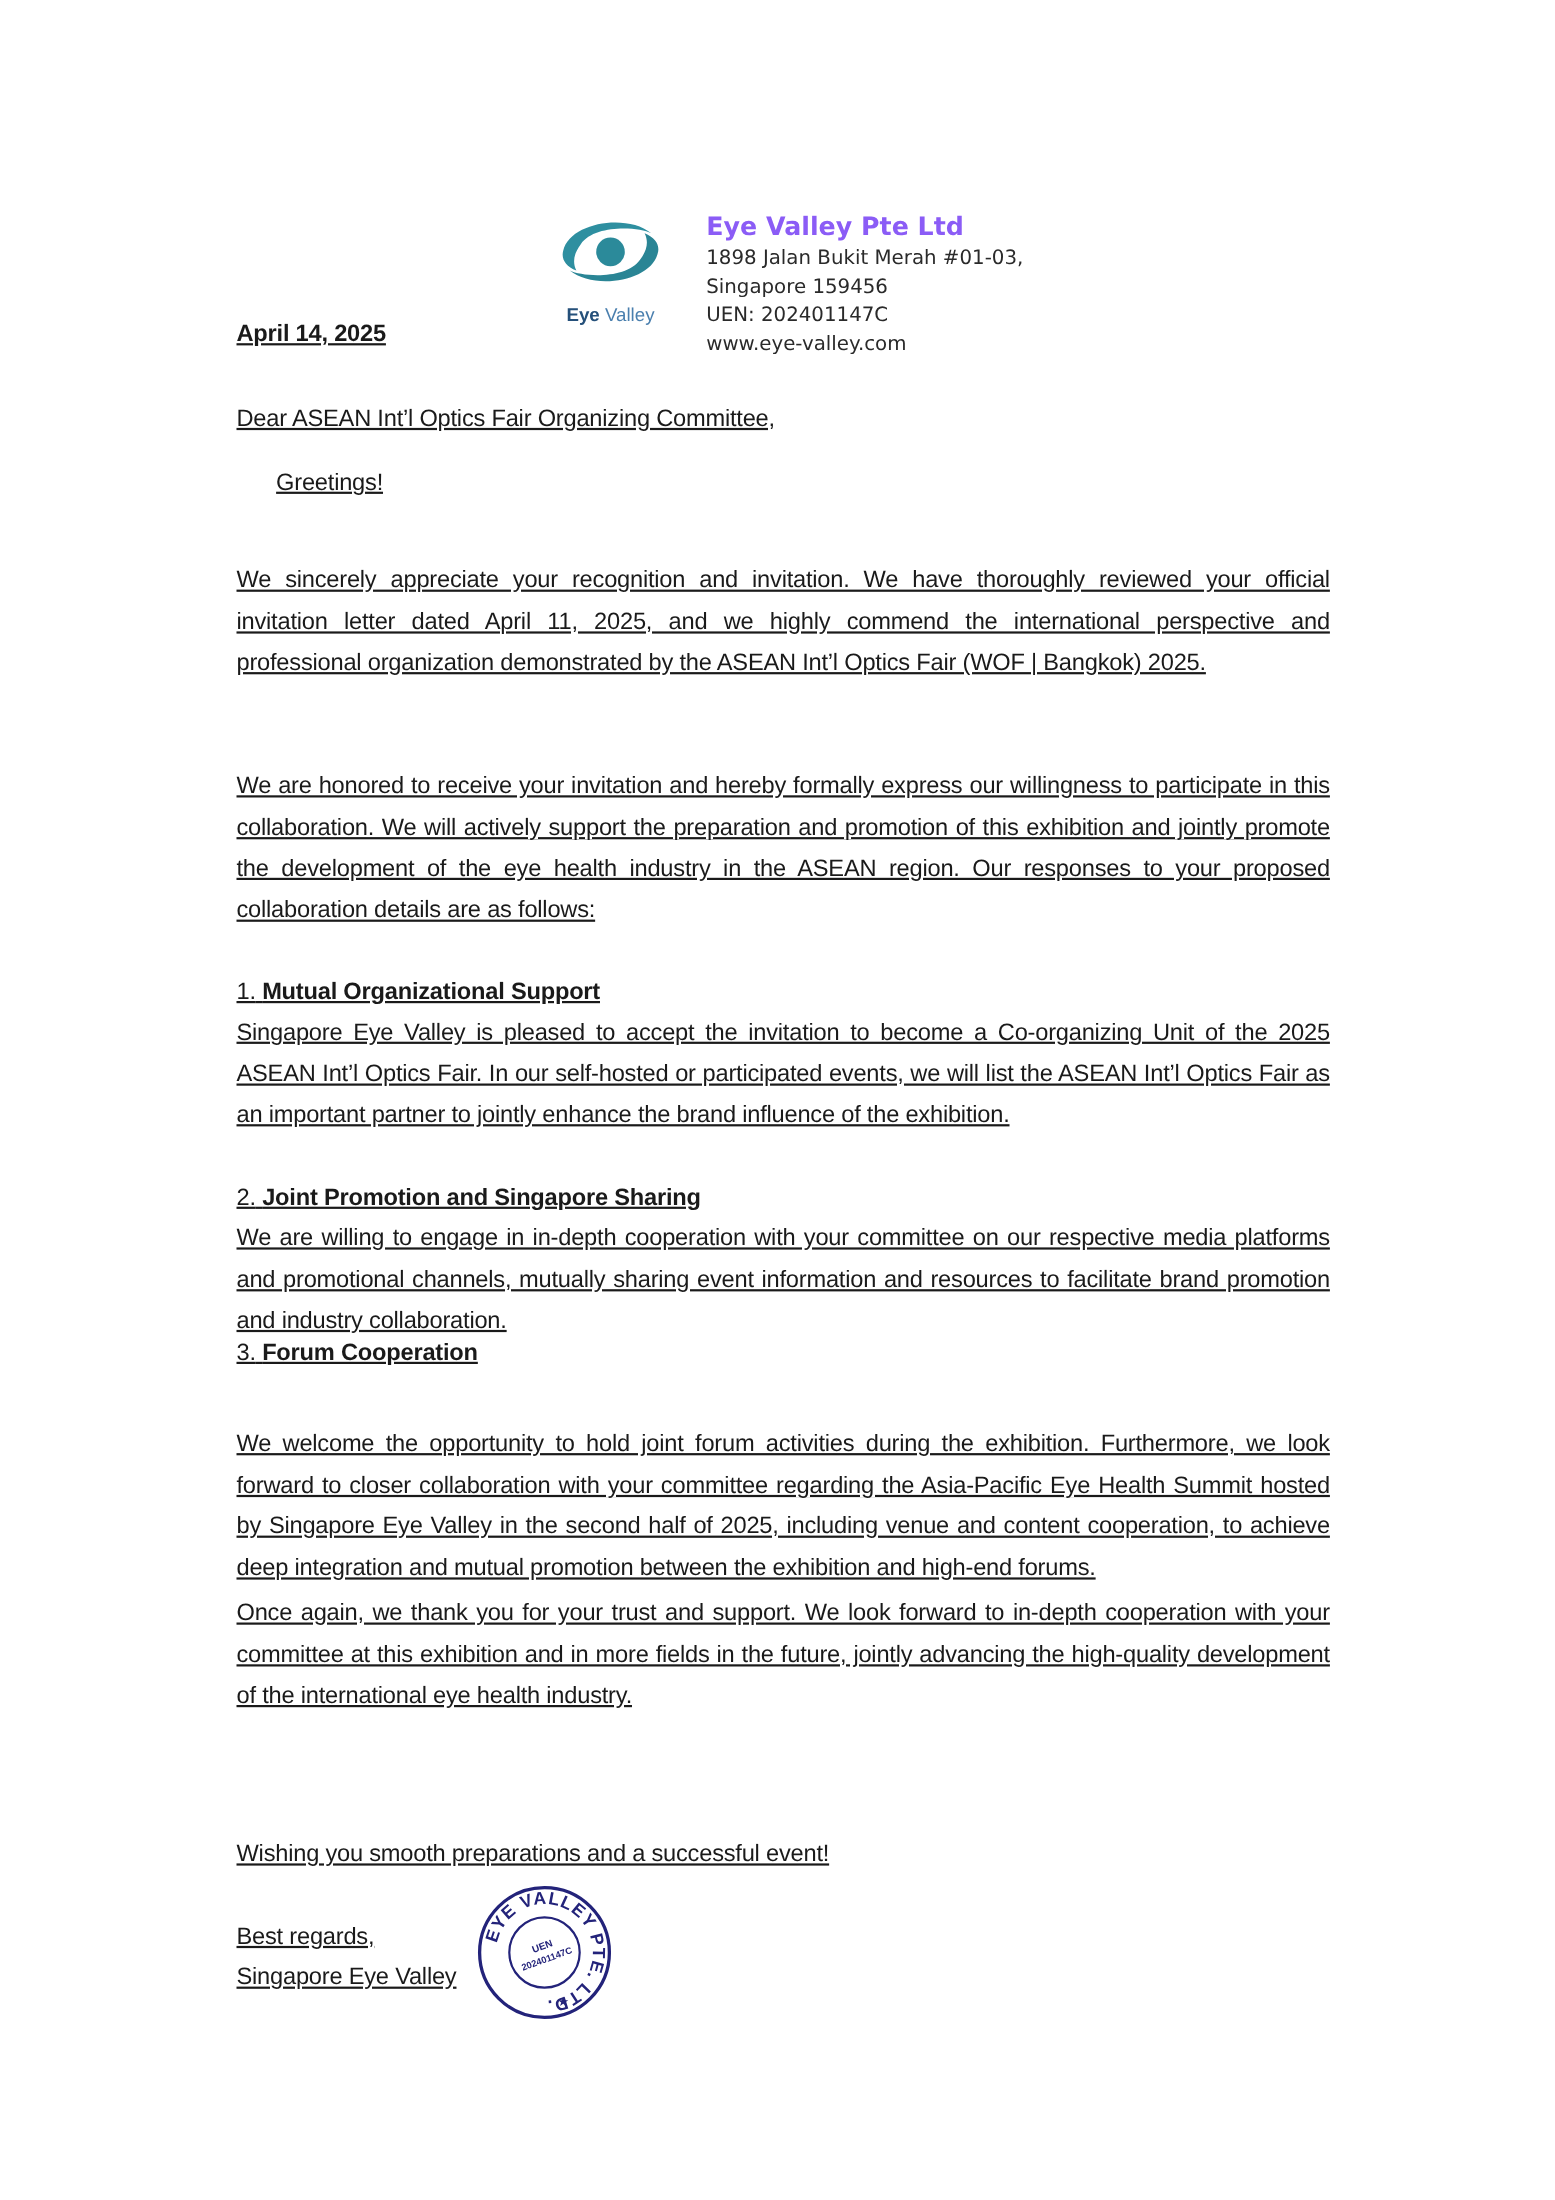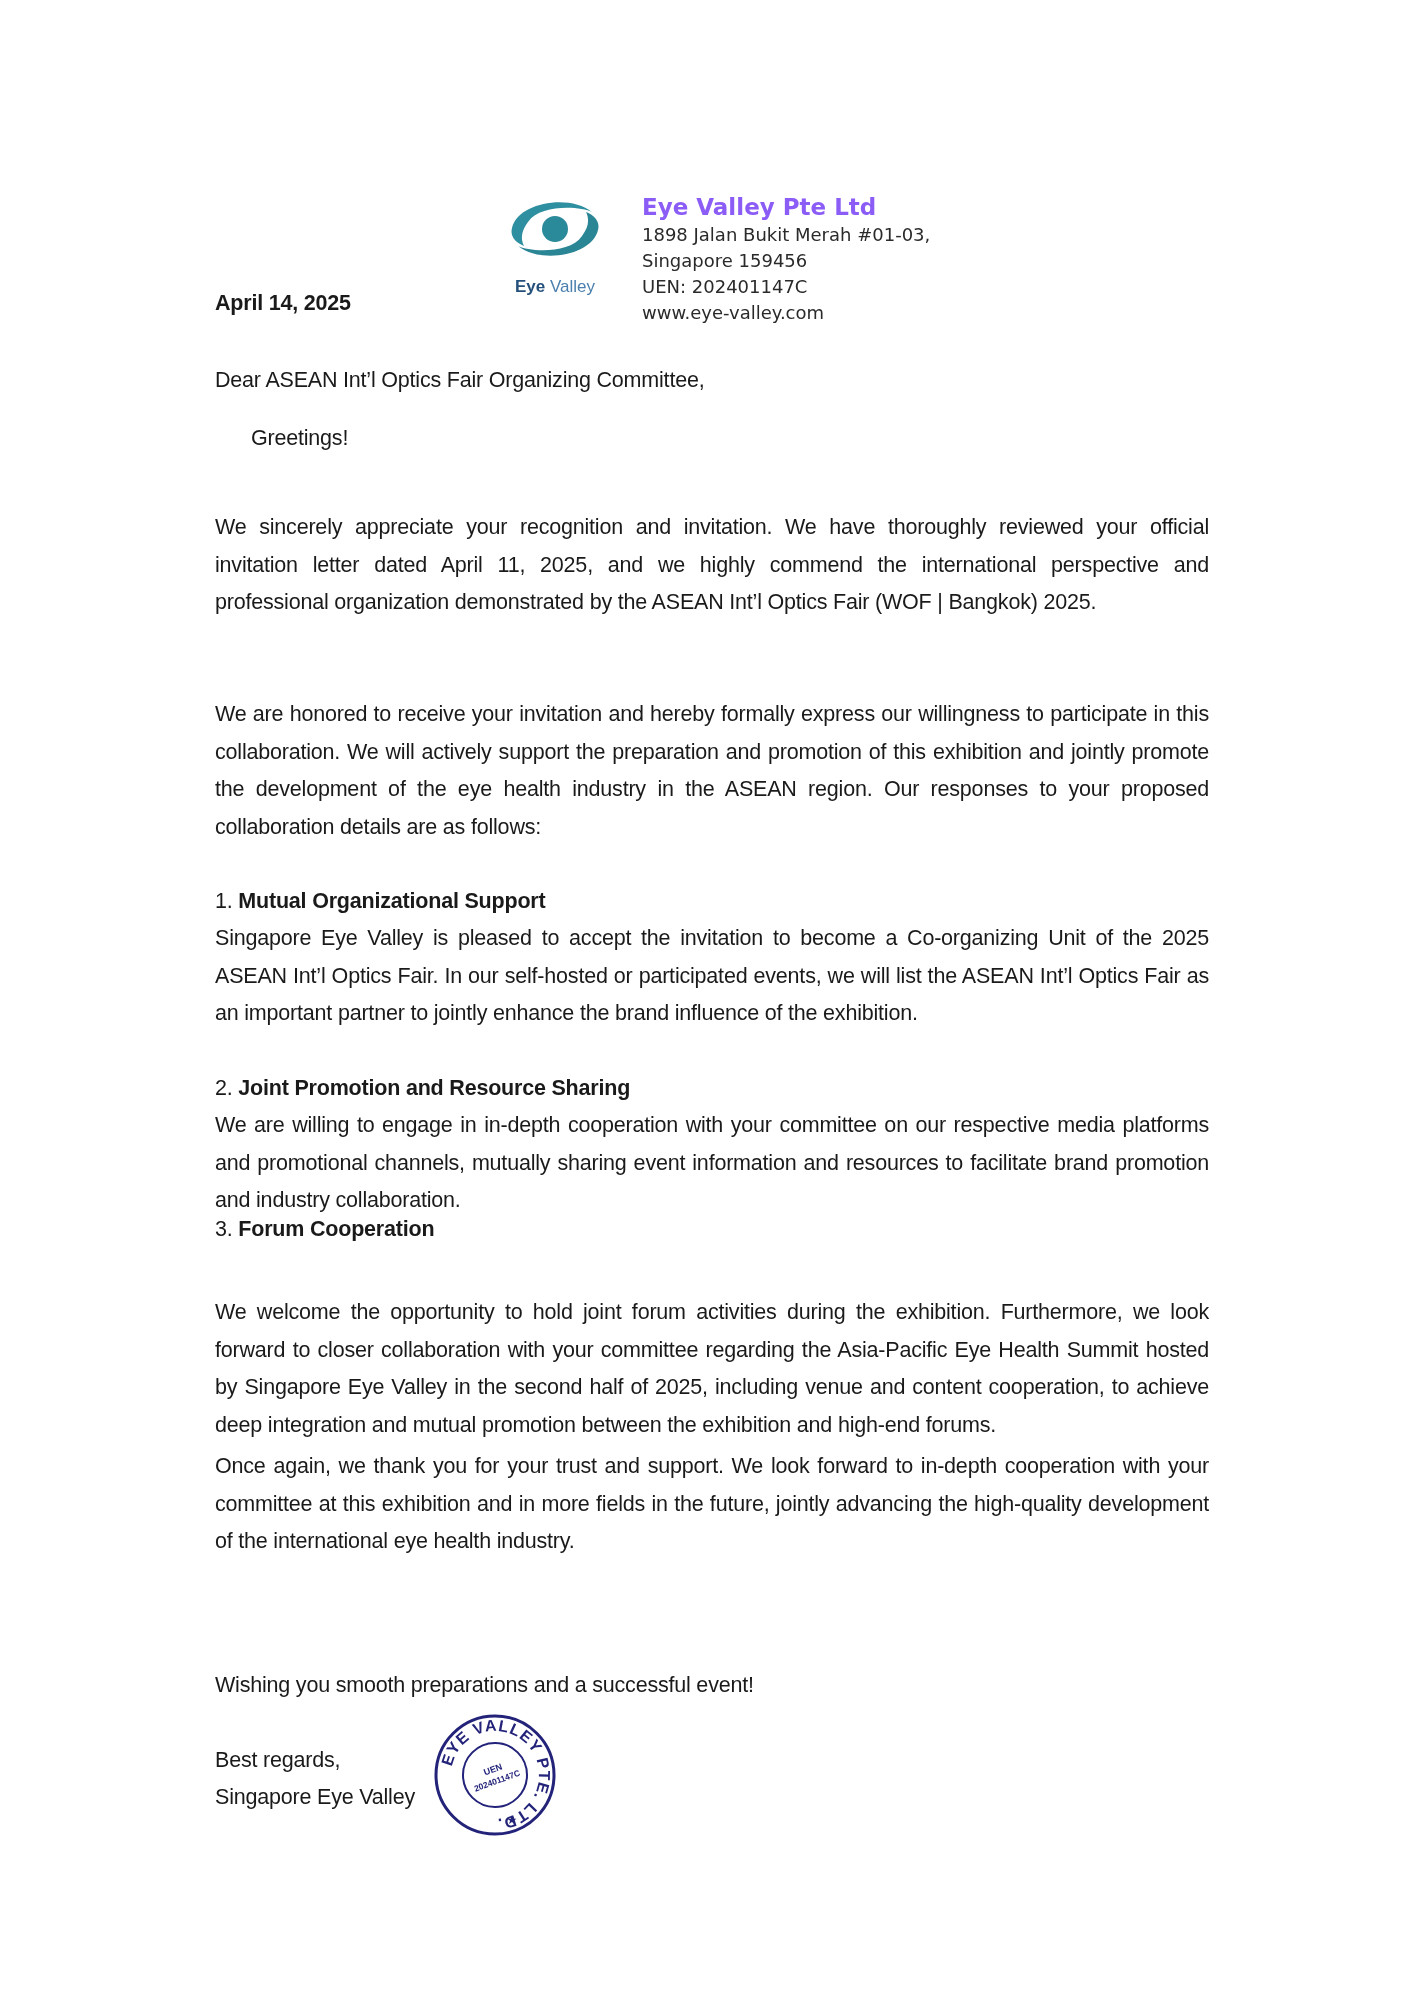--- a/index.html
+++ b/index.html
@@ -1,17 +1,17 @@
 <!DOCTYPE html>
 <html><head>
 <meta charset="utf-8">
 <style>
   html,body{margin:0;padding:0;background:#fff;}
   body{width:1414px;height:2000px;position:relative;overflow:hidden;font-family:"Liberation Sans",sans-serif;color:#1a1a1a;}
-  .blk{position:absolute;left:215px;width:994px;font-size:21.5px;line-height:37.5px;letter-spacing:-0.2px;}
+  .blk{position:absolute;left:215px;width:994px;font-size:21.5px;line-height:37.5px;letter-spacing:-0.2px;text-decoration:underline;}
   .just{text-align:justify;}
   .b{font-weight:bold;}
   #logo{position:absolute;left:500px;top:190px;width:110px;height:115px;}
   #hdr{position:absolute;left:642px;top:192px;font-family:"DejaVu Sans",sans-serif;color:#2a2a2a;}
   #hdr .name{font-size:23px;font-weight:bold;line-height:30px;color:#8b5cf6;}
   #hdr .ln{font-size:18px;line-height:26px;}
   #stamp{position:absolute;left:432px;top:1712px;width:126px;height:126px;}
 </style>
 </head>
 <body>
@@ -44,21 +44,21 @@
 <div class="blk just" style="top:696px;">We are honored to receive your invitation and hereby formally express our willingness to participate in this collaboration. We will actively support the preparation and promotion of this exhibition and jointly promote the development of the eye health industry in the ASEAN region. Our responses to your proposed collaboration details are as follows:</div>
 
 <div class="blk" style="top:883px;">
   <span>1.</span>
   <span class="b">Mutual Organizational Support</span>
 </div>
 <div class="blk just" style="top:920px;">Singapore Eye Valley is pleased to accept the invitation to become a Co-organizing Unit of the 2025 ASEAN Int’l Optics Fair. In our self-hosted or participated events, we will list the ASEAN Int’l Optics Fair as an important partner to jointly enhance the brand influence of the exhibition.</div>
 
 <div class="blk" style="top:1070px;">
   <span>2.</span>
-  <span class="b">Joint Promotion and Resource Sharing</span>
+  <span class="b">Joint Promotion and Singapore Sharing</span>
 </div>
 <div class="blk just" style="top:1107px;">We are willing to engage in in-depth cooperation with your committee on our respective media platforms and promotional channels, mutually sharing event information and resources to facilitate brand promotion and industry collaboration.</div>
 
 <div class="blk" style="top:1211px;">
   <span>3.</span>
   <span class="b">Forum Cooperation</span>
 </div>
 <div class="blk just" style="top:1294px;">We welcome the opportunity to hold joint forum activities during the exhibition. Furthermore, we look forward to closer collaboration with your committee regarding the Asia-Pacific Eye Health Summit hosted by Singapore Eye Valley in the second half of 2025, including venue and content cooperation, to achieve deep integration and mutual promotion between the exhibition and high-end forums.</div>
 
 <div class="blk just" style="top:1448px;">Once again, we thank you for your trust and support. We look forward to in-depth cooperation with your committee at this exhibition and in more fields in the future, jointly advancing the high-quality development of the international eye health industry.</div>

